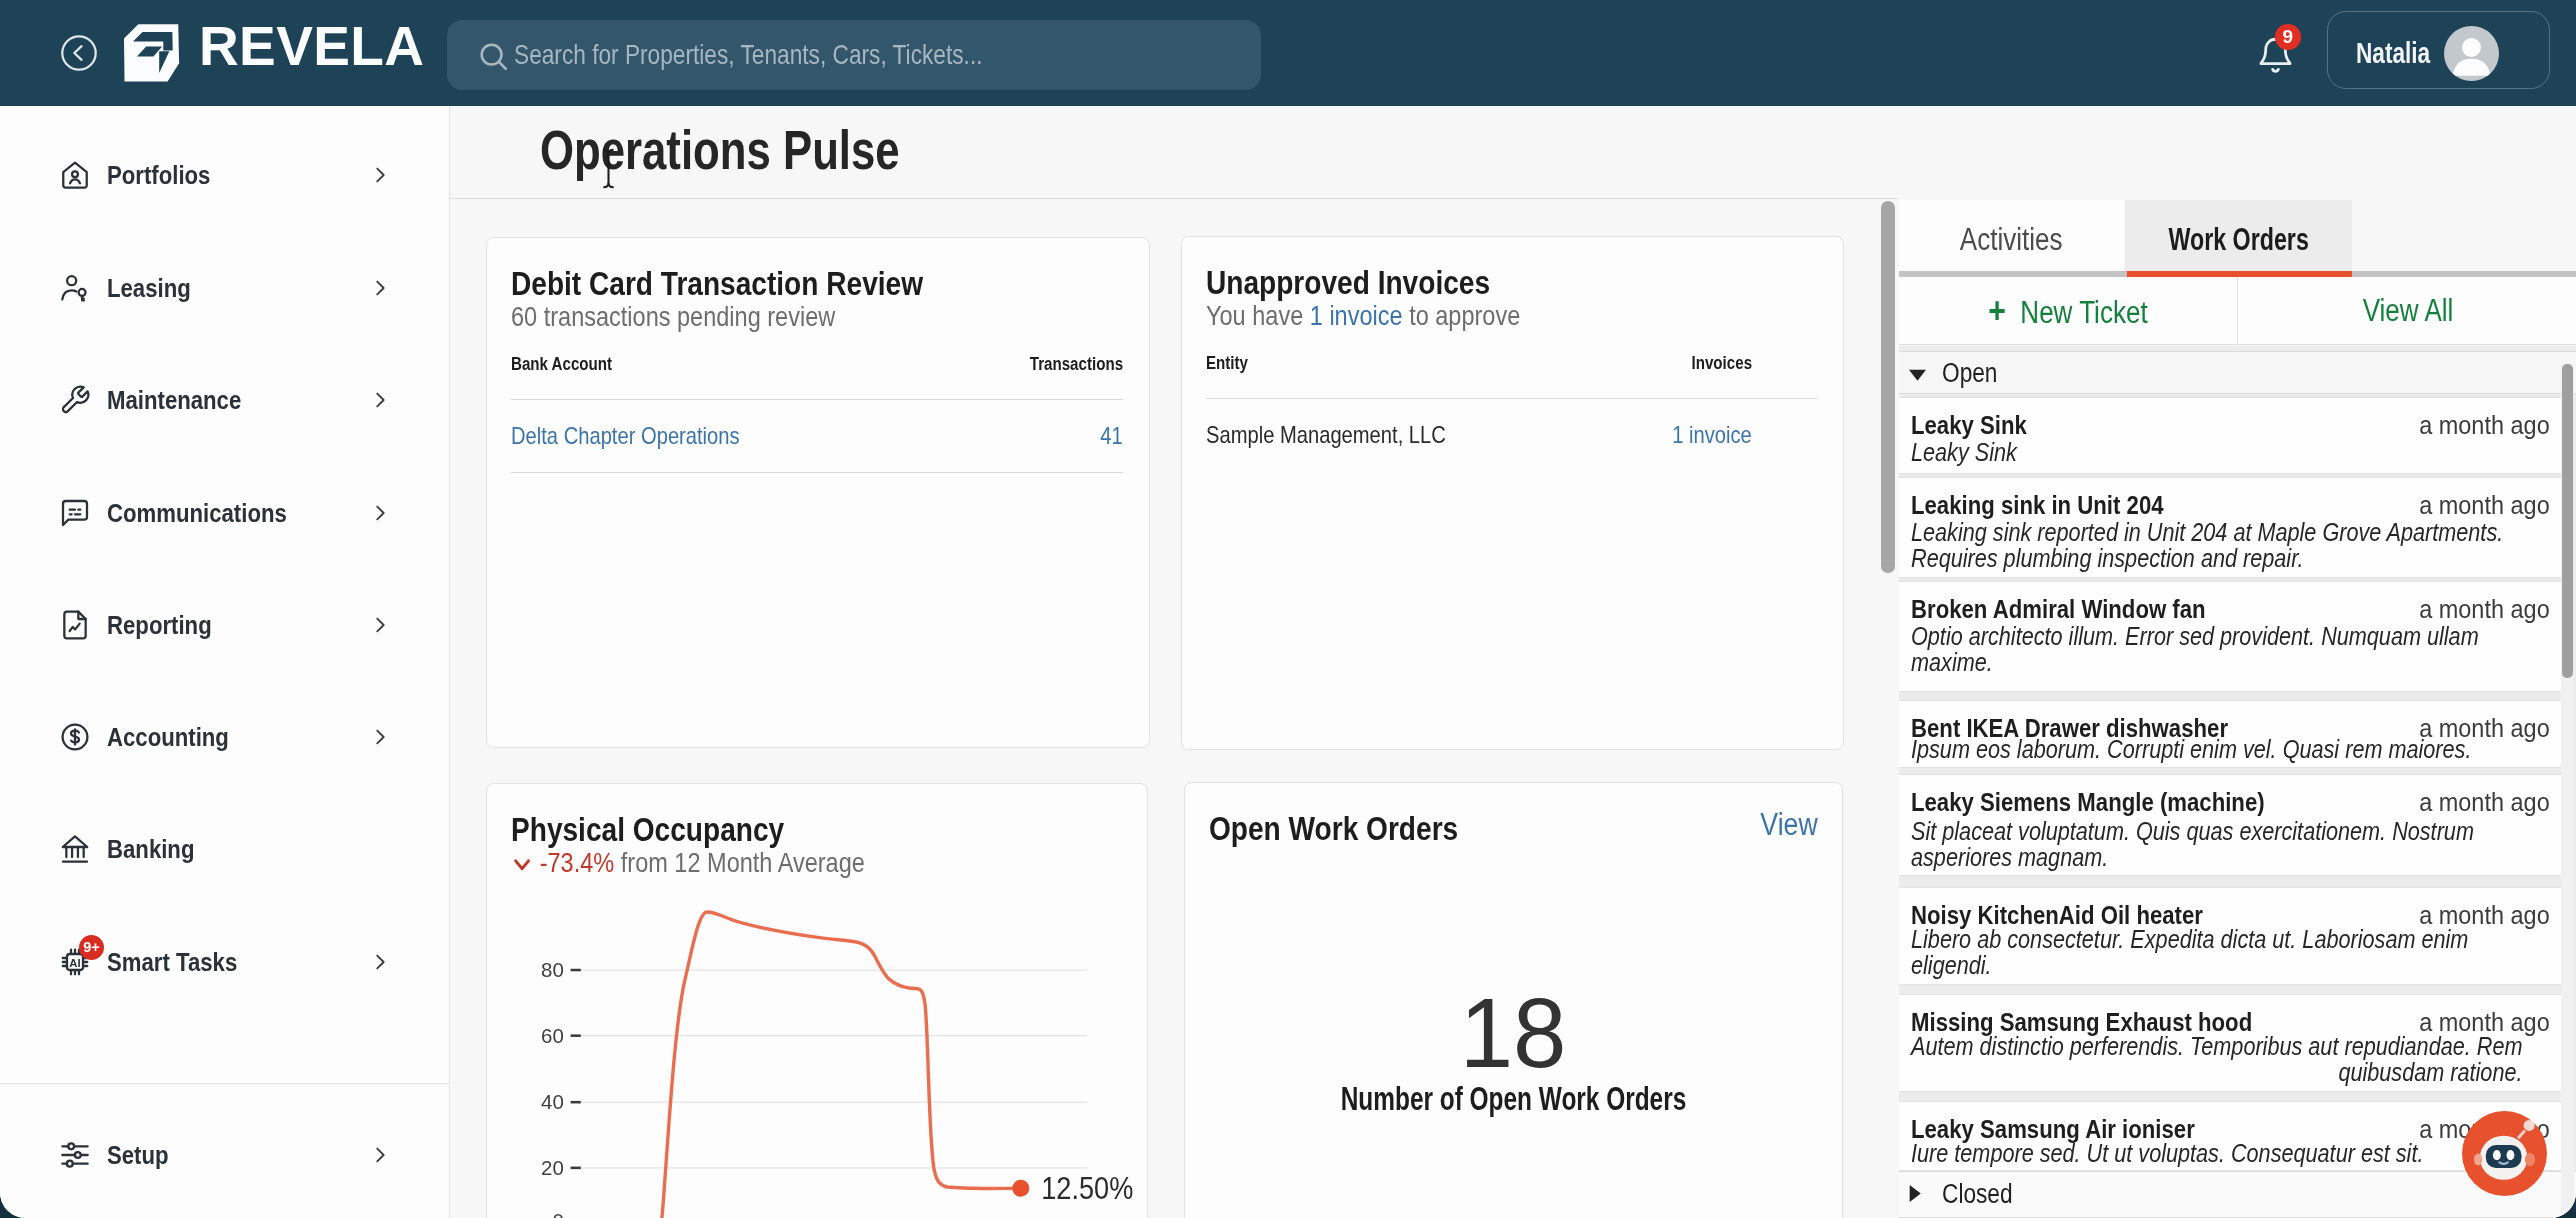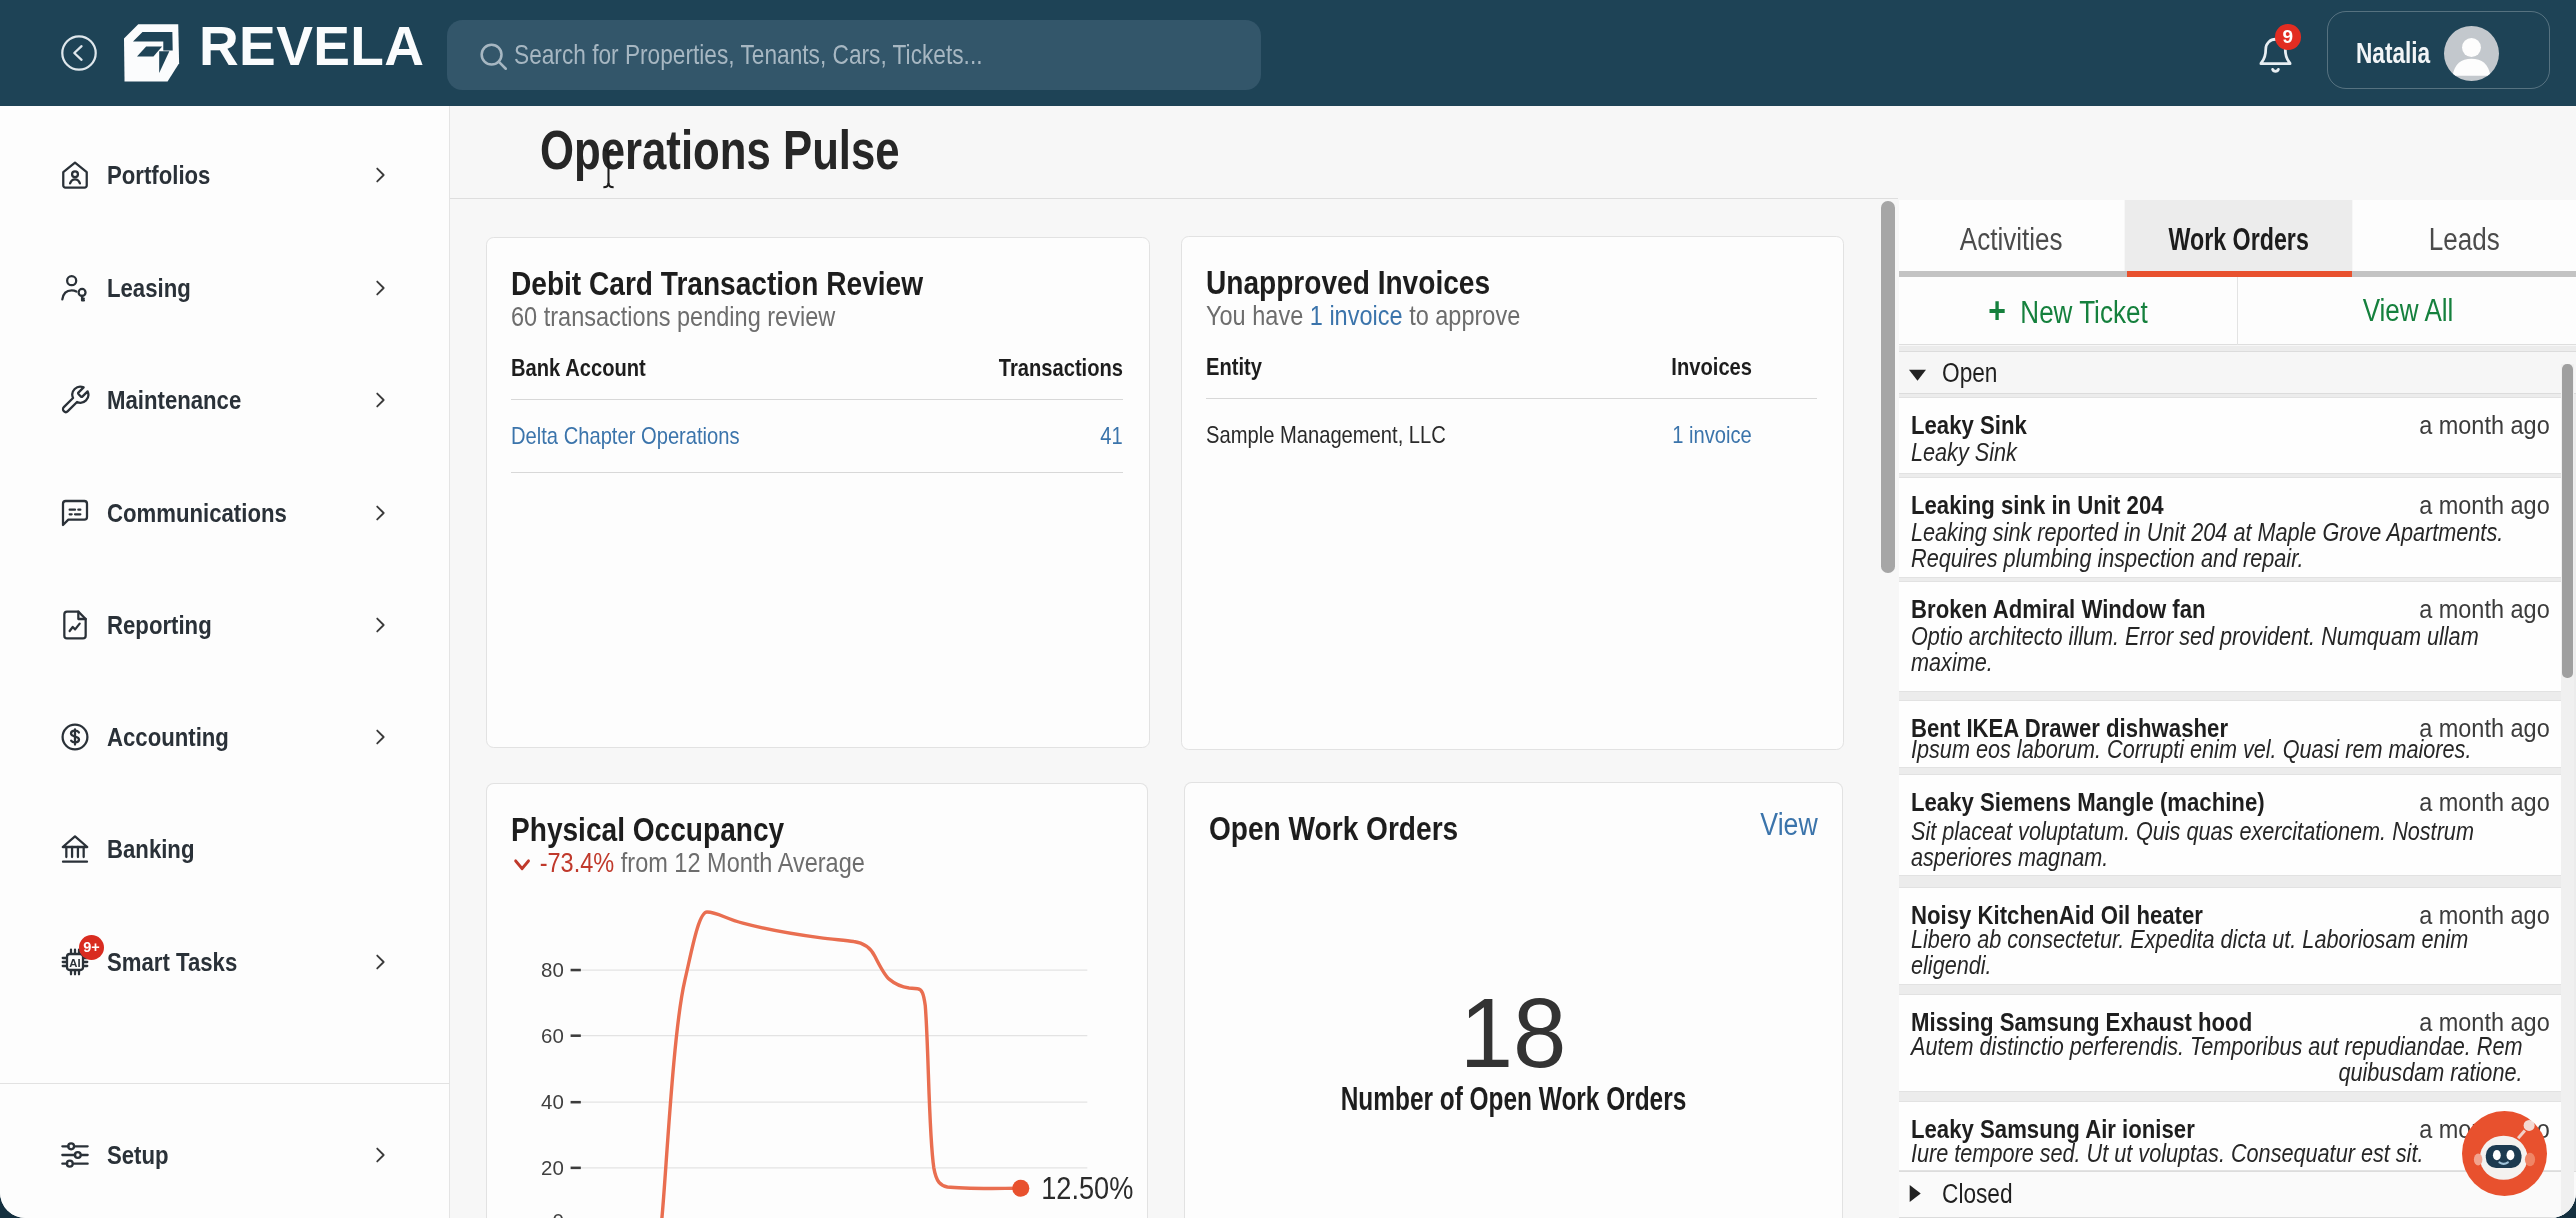--- a/index.html
+++ b/index.html
@@ -49,21 +49,21 @@
   #hborder { position:absolute; left:0; top:92px; width:1448px; height:0.9px; background:#dedede; }
   .card { position:absolute; background:#fdfdfd; border:0.9px solid #e2e2e2; border-radius:7.7px; }
   #card1 { left:36px; top:131px; width:664px; height:511px; }
   #card2 { left:731px; top:130px; width:663px; height:514px; }
   #card3 { left:36px; top:677px; width:662px; height:435px; border-bottom:none; border-radius:7.7px 7.7px 0 0; }
   #card4 { left:734px; top:676px; width:659px; height:436px; border-bottom:none; border-radius:7.7px 7.7px 0 0; }
   .card h2 { position:absolute; left:24px; top:25.6px; font-size:34px; font-weight:bold; color:#1d1d1d;
              transform:scaleX(0.826); transform-origin:left top; white-space:nowrap; }
   .card .sub { position:absolute; left:24px; top:63px; font-size:28px; color:#6d6d6d;
                transform:scaleX(0.84); transform-origin:left top; white-space:nowrap; }
-  .thead { position:absolute; left:24px; right:26.4px; top:116px; font-size:24px; font-weight:bold; color:#1d1d1d; }
+  .thead { position:absolute; left:24px; right:26.4px; top:116px; font-size:18px; font-weight:bold; color:#1d1d1d; }
   .tline { position:absolute; left:24px; right:26.4px; height:0.9px; background:#d8d8d8; }
   .trow { position:absolute; left:24px; right:26.4px; font-size:24px; }
   .cl { display:inline-block; transform:scaleX(0.84); transform-origin:left top; white-space:nowrap; }
   .rr { position:absolute; top:0; transform:scaleX(0.84); transform-origin:right top; white-space:nowrap; }
   a.lk { color:#3b74ab; text-decoration:none; }
   .dark { color:#2a2a2a; }
 
   
   #msb-track { position:absolute; left:1880px; top:201px; width:15.4px; height:1017px; background:#ececec; }
   #msb-thumb { position:absolute; left:1882px; top:201px; width:12px; height:372px; background:#a6a6a6; border-radius:6px; }
@@ -294,21 +294,20 @@
       <div style="position:absolute; left:0; top:297px; width:100%; text-align:center; font-size:33px; font-weight:bold; color:#1d1d1d;"><span style="display:inline-block; transform:scaleX(0.74); transform-origin:center;">Number of Open Work Orders</span></div>
     </div>
 
     <div id="msb-track"></div>
   </div>
   <div id="msb-thumb" style="position:absolute; left:1881px; top:201px; width:13.6px; height:372px; background:#a6a6a6; border-radius:6.8px;"></div>
 
   <div id="rpanel">
     <div class="tab" style="left:0; width:225px; background:#fdfdfd; color:#4b4b4b;"><span>Activities</span></div>
     <div class="tab" style="left:226px; width:227px; background:#ececec; color:#1c1c1c; font-weight:bold;"><span style="transform:scaleX(0.75)">Work Orders</span></div>
-    <div class="tab" style="left:454px; width:223px; background:#fdfdfd; color:#4b4b4b;"><span>Leads</span></div>
     <div id="tabbar-border"></div>
     <div id="tab-orange"></div>
     <div id="liststrip"></div>
     <div id="btnrow">
       <div class="vd"></div>
       <div class="bt" style="left:0; width:338px;"><span class="tC"><b style="font-size:36px;">+</b>&nbsp; New Ticket</span></div>
       <div class="bt" style="left:339px; width:339px;"><span class="tC">View All</span></div>
     </div>
 
     <div class="secthead" style="top:245px; height:43px; line-height:43px; padding-left:8.5px;">

